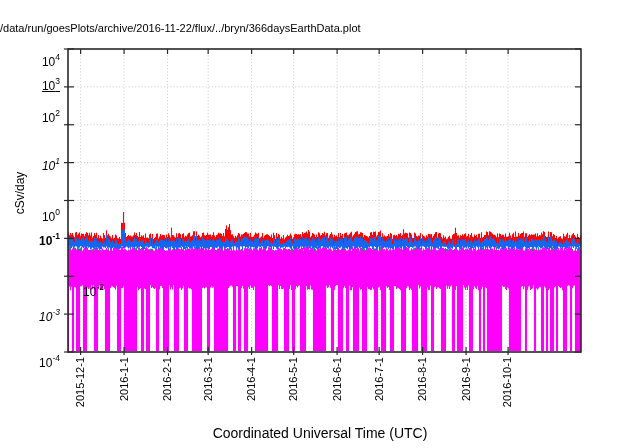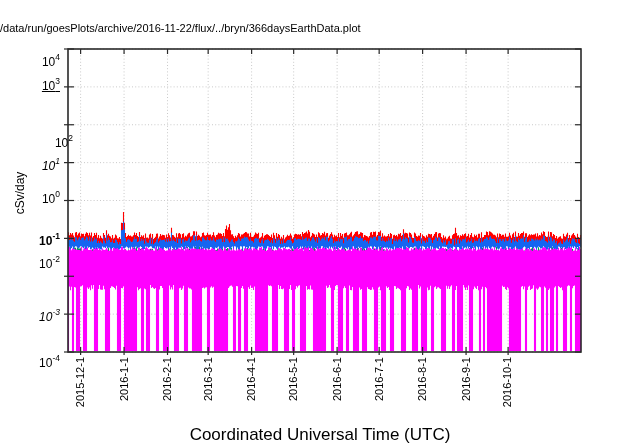--- a/index.html
+++ b/index.html
@@ -1,20 +1,20 @@
 <!DOCTYPE html>
 <html><head>
 <meta charset="utf-8">
 <style>
   html,body{margin:0;padding:0;background:#ffffff;}
   .page{position:relative;width:640px;height:448px;background:#ffffff;overflow:hidden;
         font-family:"Liberation Sans",sans-serif;color:#000;}
   .plot-title{position:absolute;left:0;top:22px;width:515px;text-align:left;
         font-size:11px;white-space:nowrap;}
-  .x-axis-title{position:absolute;left:0;top:425px;width:640px;text-align:center;font-size:17px;}
+  .x-axis-title{position:absolute;left:0;top:425px;width:640px;text-align:center;font-size:14px;}
   .y-axis-title{position:absolute;left:20px;top:193px;transform:translate(-50%,-50%) rotate(-90deg);
         font-size:12px;white-space:nowrap;}
   svg{position:absolute;left:0;top:0;}
   .ytick{position:absolute;left:0;width:60px;text-align:right;font-size:12px;line-height:14px;}
   .ytick sup{font-size:8.5px;position:relative;top:-1px;letter-spacing:0;}
   .xtick{position:absolute;white-space:nowrap;font-size:11px;line-height:13px;
         transform-origin:100% 0;transform:rotate(-90deg);}
 </style>
 </head>
 <body>
@@ -89,25 +89,25 @@
         <line x1="422.61475409836066" y1="347" x2="422.61475409836066" y2="355"></line>
         <line x1="466.0655737704918" y1="49" x2="466.0655737704918" y2="54"></line>
         <line x1="466.0655737704918" y1="347" x2="466.0655737704918" y2="355"></line>
         <line x1="508.11475409836066" y1="49" x2="508.11475409836066" y2="54"></line>
         <line x1="508.11475409836066" y1="347" x2="508.11475409836066" y2="355"></line>
       </g>
     </svg>
   <div id="yticks">
       <div class="ytick" style="top: 51px;"><span>10</span><sup>4</sup></div>
       <div class="ytick" style="top: 75px; text-decoration: underline;"><span>10</span><sup>3</sup></div>
-      <div class="ytick" style="top: 132px; margin-left: 13px;"><span>10</span><sup>2</sup></div>
+      <div class="ytick" style="top: 107px;"><span>10</span><sup>2</sup></div>
       <div class="ytick" style="top: 154.625px; font-style: italic;"><span>10</span><sup>1</sup></div>
-      <div class="ytick" style="top: 188px;"><span>10</span><sup>0</sup></div>
+      <div class="ytick" style="top: 206px;"><span>10</span><sup>0</sup></div>
       <div class="ytick" style="top: 230.375px; font-weight: bold;"><span>10</span><sup>-1</sup></div>
-      <div class="ytick" style="top: 253px;"><span>10</span><sup>-2</sup></div>
+      <div class="ytick" style="top: 281px; padding-left: 44px;"><span>10</span><sup>-2</sup></div>
       <div class="ytick" style="top: 306.125px; font-style: italic;"><span>10</span><sup>-3</sup></div>
       <div class="ytick" style="top: 352px;"><span>10</span><sup>-4</sup></div>
     </div>
   <div id="xticks">
       <div class="xtick" style="right: 565.885px; top: 357px;">2015-12-1</div>
       <div class="xtick" style="right: 522.434px; top: 357px;">2016-1-1</div>
       <div class="xtick" style="right: 478.984px; top: 357px;">2016-2-1</div>
       <div class="xtick" style="right: 438.336px; top: 357px;">2016-3-1</div>
       <div class="xtick" style="right: 394.885px; top: 357px;">2016-4-1</div>
       <div class="xtick" style="right: 352.836px; top: 357px;">2016-5-1</div>

